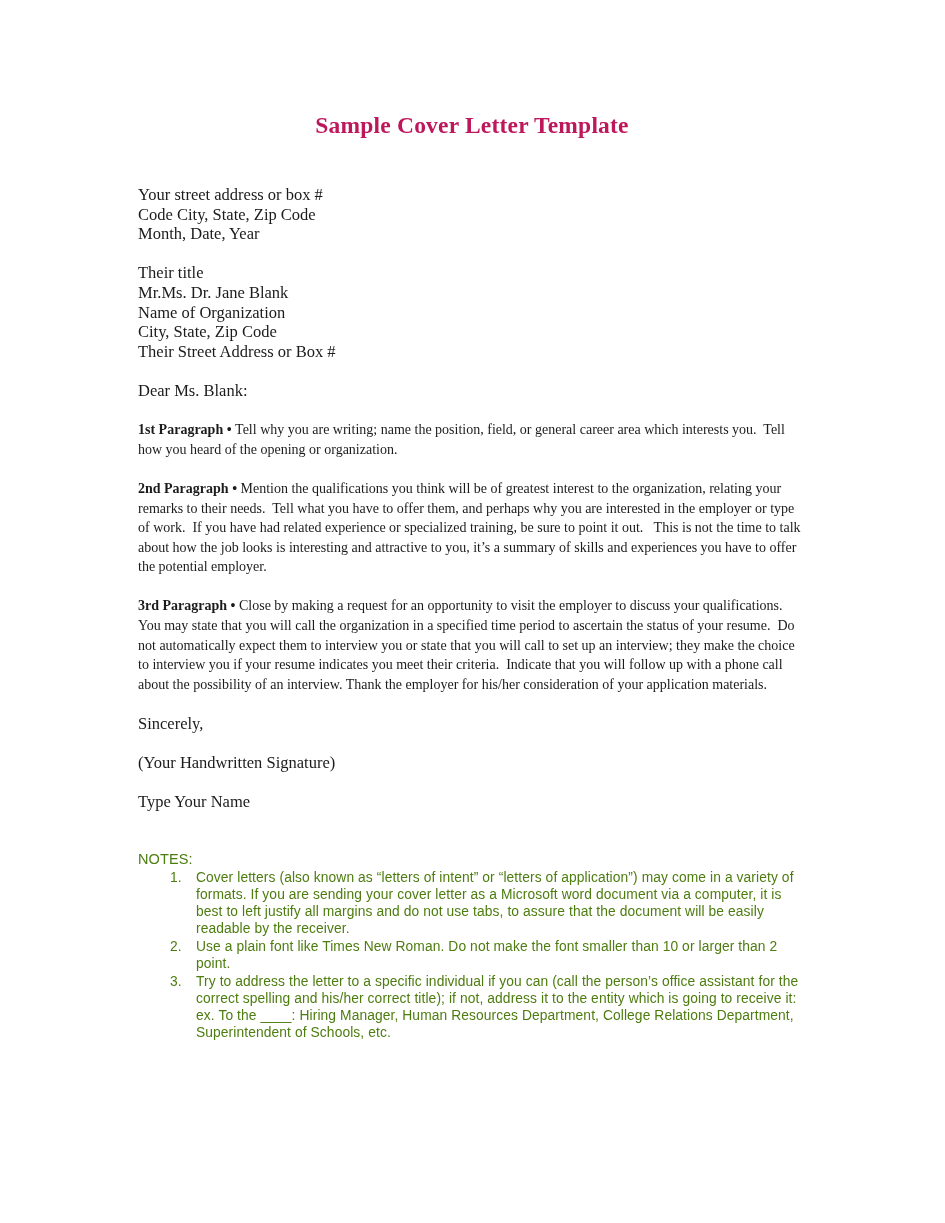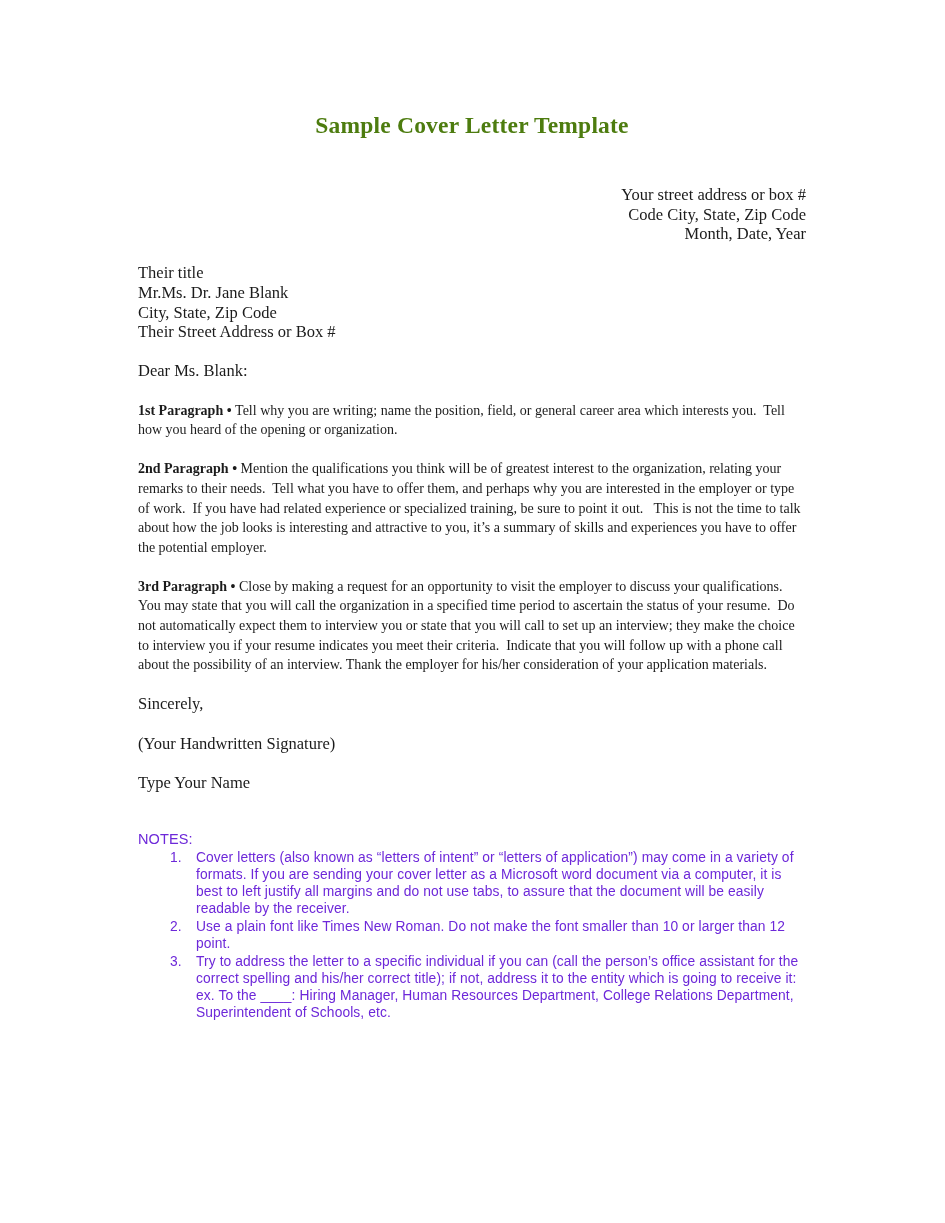--- a/index.html
+++ b/index.html
@@ -15,45 +15,45 @@
     background: #ffffff;
     color: #1b1b1b;
     font-family: "Liberation Serif", "DejaVu Serif", serif;
     box-sizing: border-box;
     padding: 111px 139px 0 138px;
     overflow: hidden;
   }
   .doc-title {
     font-size: 23.5px;
     font-weight: bold;
-    color: #4d7c0f;
+    color: #be185d;
     text-align: center;
     margin: 0;
     line-height: 28px;
     letter-spacing: 0.2px;
   }
   .line {
     font-size: 16.5px;
     line-height: 19.6px;
     white-space: pre-wrap;
   }
-  .address-block { margin-top: 46px; text-align: right; }
+  .address-block { margin-top: 46px; }
   .block-gap { margin-top: 19.6px; }
   .para {
     margin: 19.6px 0 0 0;
     font-size: 14px;
     line-height: 19.6px;
     white-space: pre-wrap;
   }
   .b { font-weight: bold; }
   .sig-line { }
   .notes {
     margin-top: 38px;
     font-family: "Liberation Sans", "DejaVu Sans", sans-serif;
-    color: #6d28d9;
+    color: #4d7c0f;
     letter-spacing: 0.1px;
   }
   .notes-heading {
     font-size: 14.5px;
     line-height: 18px;
   }
   .note-item {
     display: flex;
     align-items: flex-start;
     font-size: 13.8px;
@@ -79,20 +79,21 @@
 
   <div class="address-block">
     <div class="line">Your street address or box #</div>
     <div class="line">Code City, State, Zip Code</div>
     <div class="line">Month, Date, Year</div>
   </div>
 
   <div class="block-gap">
     <div class="line">Their title</div>
     <div class="line">Mr.Ms. Dr. Jane Blank</div>
+    <div class="line">Name of Organization</div>
     <div class="line">City, State, Zip Code</div>
     <div class="line">Their Street Address or Box #</div>
   </div>
 
   <div class="line block-gap">Dear Ms. Blank:</div>
 
   <p class="para"><span class="b">1st Paragraph</span><span class="b"> • </span><span>Tell why you are writing; name the position, field, or general career area which interests you.  Tell how you heard of the opening or organization.</span></p>
 
   <p class="para"><span class="b">2nd Paragraph</span><span class="b"> • </span><span>Mention the qualifications you think will be of greatest interest to the organization, relating your remarks to their needs.  Tell what you have to offer them, and perhaps why you are interested in the employer or type of work.  If you have had related experience or specialized training, be sure to point it out.   This is not the time to talk about how the job looks is interesting and attractive to you, it’s a summary of skills and experiences you have to offer the potential employer.</span></p>
 
@@ -107,21 +108,21 @@
   <div class="notes">
     <div class="notes-heading">NOTES:</div>
 
     <div class="note-item">
       <span class="note-num">1.</span>
       <span class="note-text">Cover letters (also known as “letters of intent” or “letters of application”) may come in a variety of formats. If you are sending your cover letter as a Microsoft word document via a computer, it is best to left justify all margins and do not use tabs, to assure that the document will be easily readable by the receiver.</span>
     </div>
 
     <div class="note-item">
       <span class="note-num">2.</span>
-      <span class="note-text">Use a plain font like Times New Roman. Do not make the font smaller than 10 or larger than 12 point.</span>
+      <span class="note-text">Use a plain font like Times New Roman. Do not make the font smaller than 10 or larger than 2 point.</span>
     </div>
 
     <div class="note-item">
       <span class="note-num">3.</span>
       <span class="note-text">Try to address the letter to a specific individual if you can (call the person’s office assistant for the correct spelling and his/her correct title); if not, address it to the entity which is going to receive it: ex. To the ____: Hiring Manager, Human Resources Department, College Relations Department, Superintendent of Schools, etc.</span>
     </div>
   </div>
 
 </div>
 

